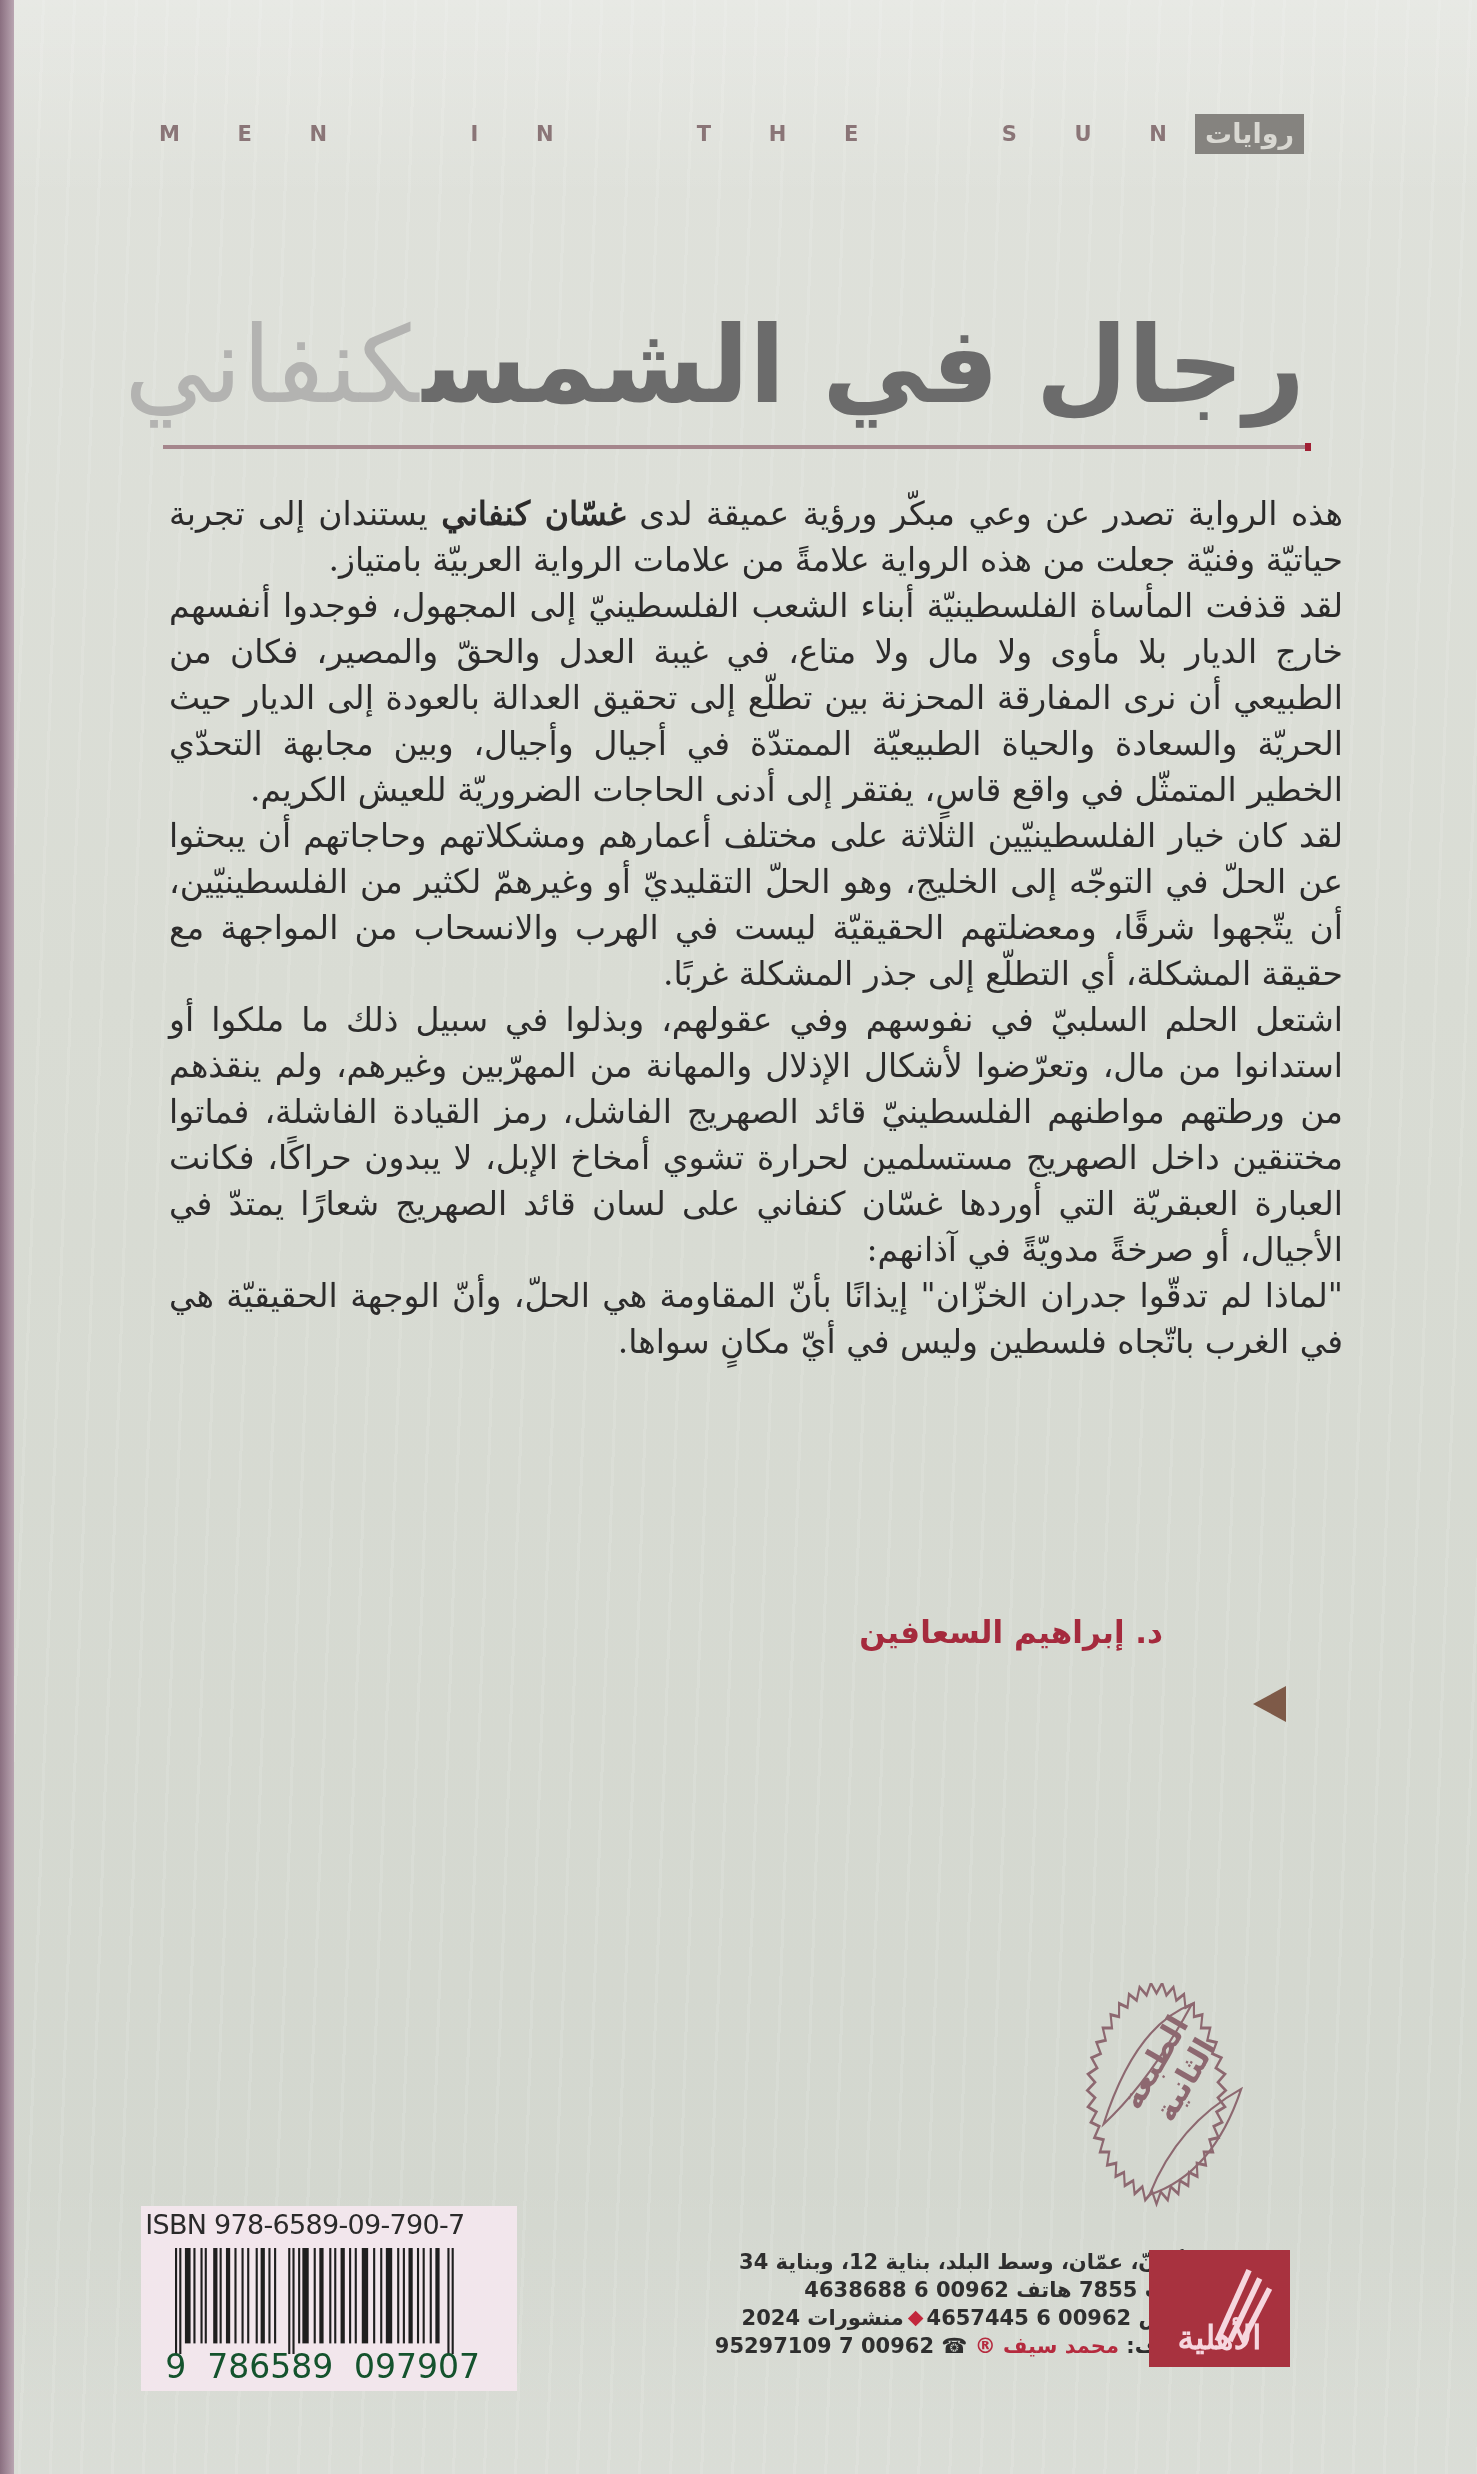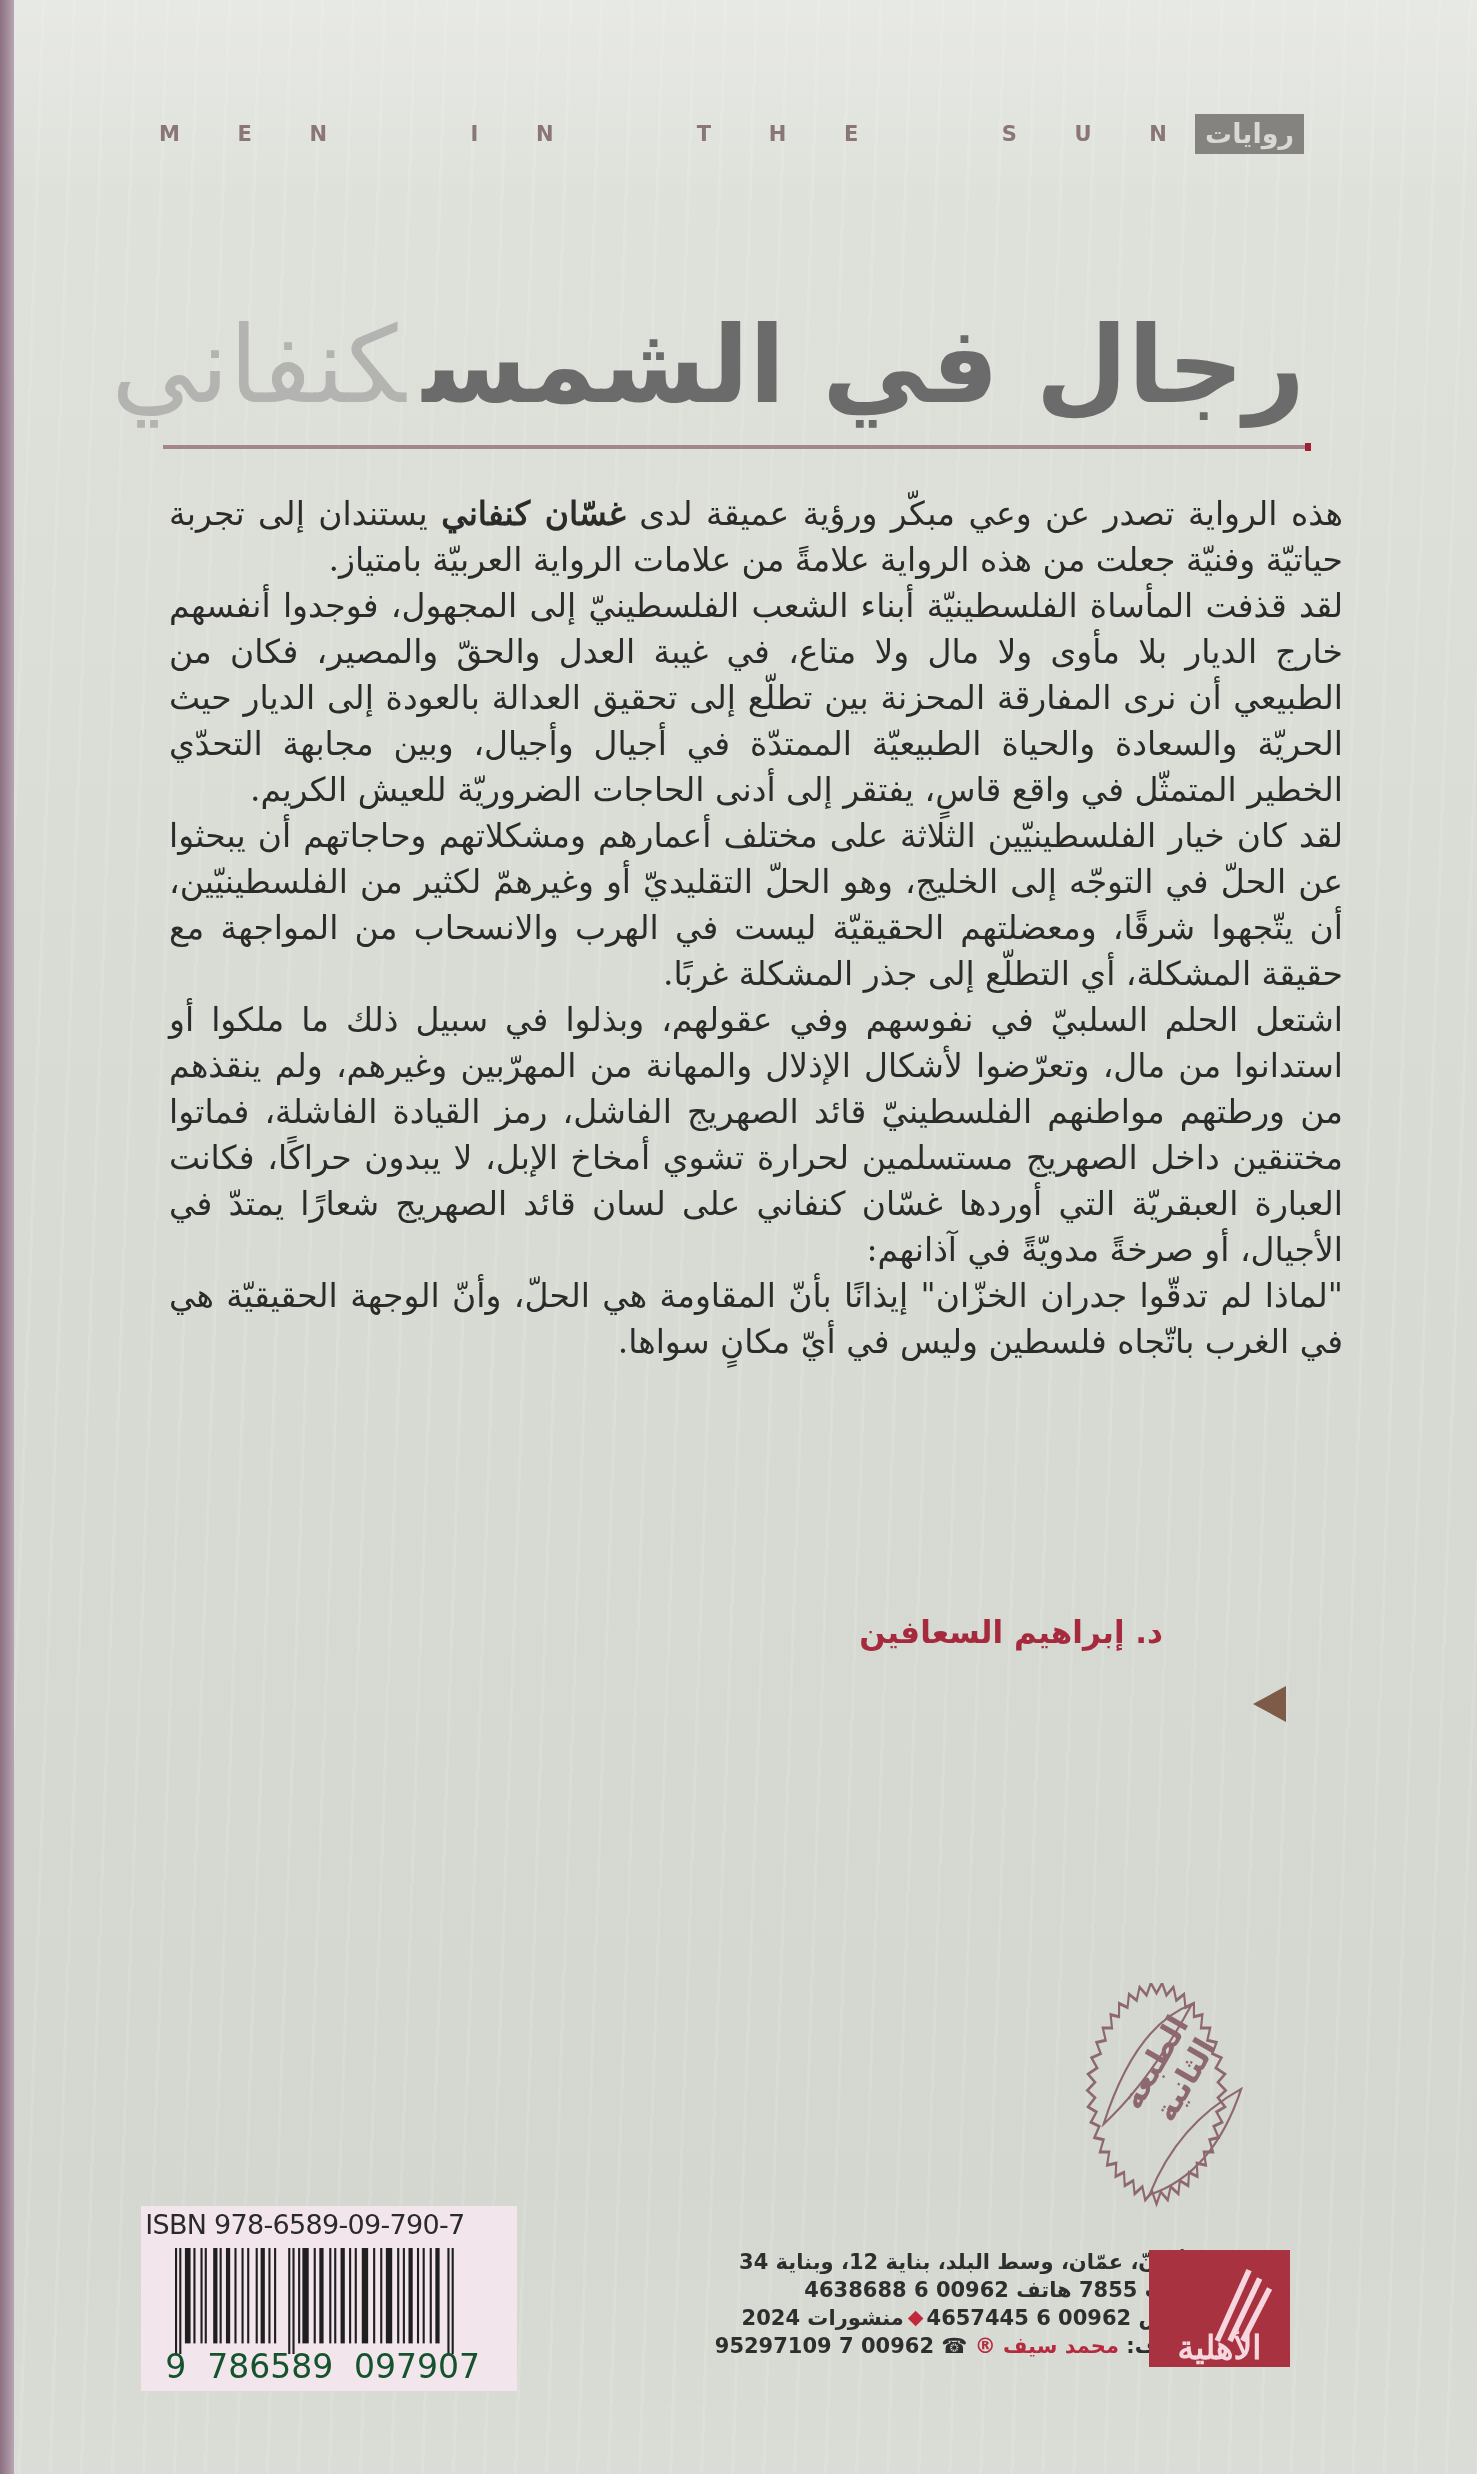--- a/index.html
+++ b/index.html
@@ -29,21 +29,21 @@
   }
   .series-en span { display:inline-block; }
   .series-badge {
     background:#85837f; color:#d9d8d2; font-family:"DejaVu Sans", sans-serif; font-weight:bold;
     font-size:27px; padding:3px 10px; height:34px; line-height:34px; direction:rtl;
   }
   .title {
     position:absolute; right:173px; top:304px; direction:rtl; white-space:nowrap;
     font-family:"DejaVu Sans", sans-serif; font-weight:bold; font-size:106px; color:#6b6b6b;
   }
-  .title .author { color:#b3b3b1; font-weight:normal; margin-right:17px; }
+  .title .author { color:#b3b3b1; font-weight:normal; margin-right:4px; }
   .divider {
     position:absolute; left:163px; top:445px; width:1145px; height:3.5px; background:#a5868c;
   }
   .divider::after { content:""; position:absolute; right:-2.8px; top:-2.1px; width:5.7px; height:7.8px; background:#a01f33; }
   .body-text {
     position:absolute; left:169px; top:491px; width:1174px; direction:rtl; text-align:justify;
     font-family:"DejaVu Serif", serif; font-size:33px; line-height:46px; color:#2c2b2b;
   }
   .body-text p { margin:0; text-align-last:right; }
   .body-text b { font-weight:bold; }
@@ -75,21 +75,21 @@
     position:absolute; right:276px; top:2248px; direction:rtl; text-align:right;
     font-family:"DejaVu Sans", sans-serif; font-weight:bold; font-size:21px; line-height:28px; color:#2e2e2e; white-space:nowrap;
   }
   .publisher-info .accent { color:#b52a3e; }
   .publisher-info .diamond { display:inline-block; width:11.3px; height:11.3px; background:#c2273c; transform:rotate(45deg); margin:0 5.7px; vertical-align:middle; }
   .logo {
     position:absolute; left:1149px; top:2250px; width:141px; height:117px; background:#a8323f;
     display:flex; align-items:flex-end; justify-content:center; overflow:hidden;
   }
   .logo-text {
-    font-family:Liberation Sans, sans-serif; font-weight:bold; font-size:33px; color:#f6d7df; direction:rtl; position:relative; z-index:2;
+    font-family:Liberation Sans, sans-serif; font-weight:bold; font-size:33px; color:#f6d7df; direction:rtl; margin-bottom:10px; position:relative; z-index:2;
   }
   .logo-stripes { position:absolute; right:15.6px; top:12.7px; width:64px; height:85px; }
 </style>
 </head>
 <body>
 
 <div class="edge-left"></div>
 <div class="cover"></div>
 <div class="wrap-sheen"></div>
 

